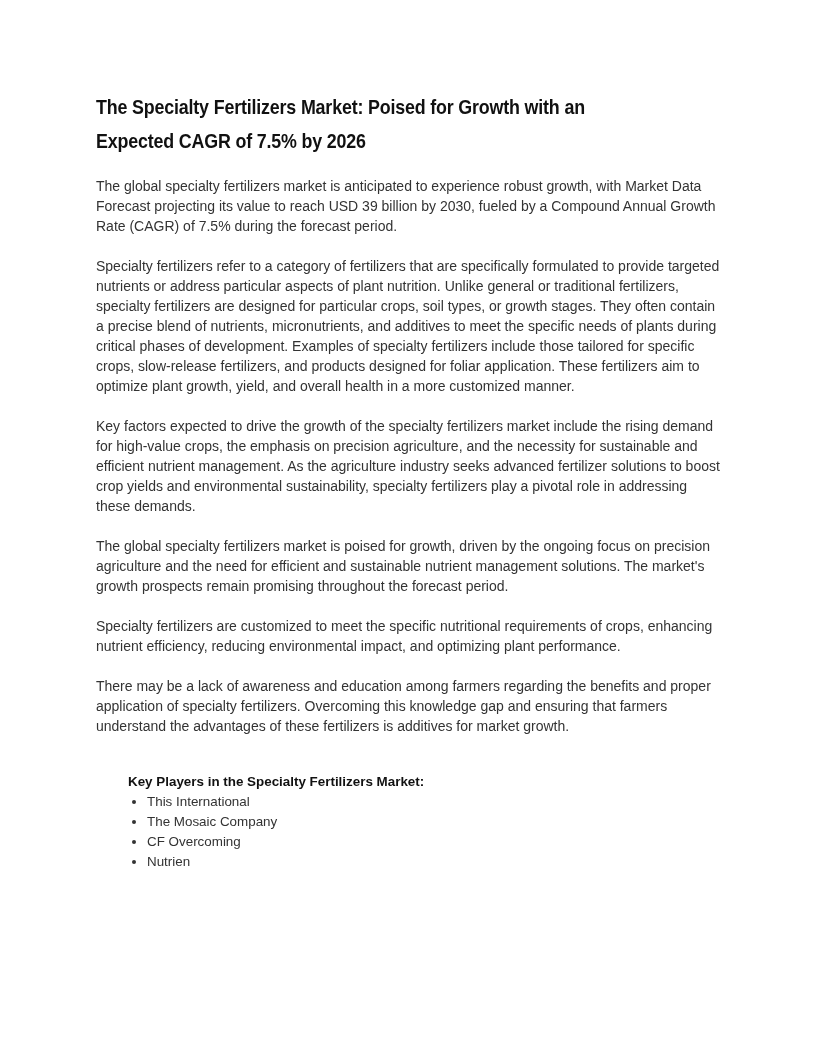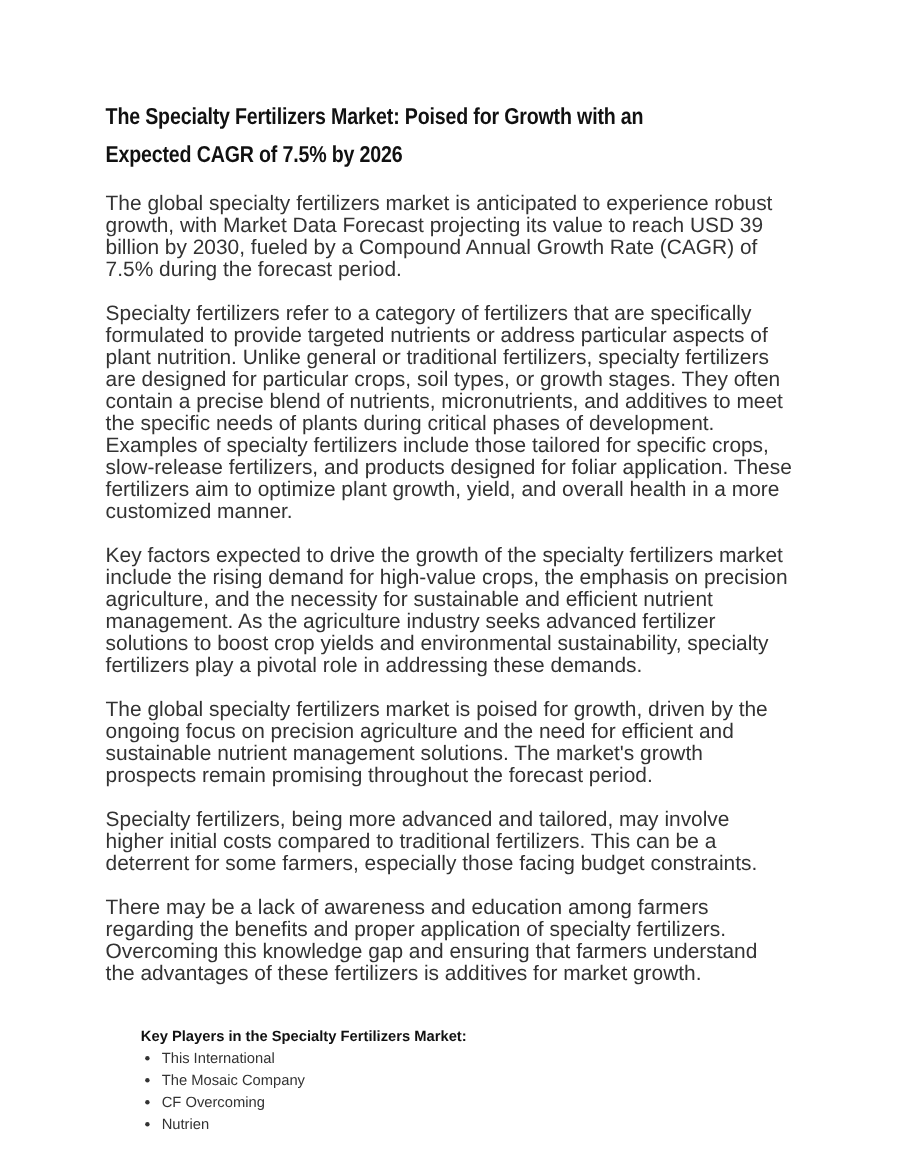--- a/index.html
+++ b/index.html
@@ -32,21 +32,21 @@
   .title-line {
     display: block;
     white-space: nowrap;
     transform: scaleX(0.85);
     transform-origin: 0 50%;
   }
   .body-para {
     margin: 0 0 20px 0;
     max-width: 624px;
     font-family: "Liberation Sans", sans-serif;
-    font-size: 19px;
+    font-size: 14px;
     line-height: 20px;
     color: var(--body-text, #333333);
   }
   .section-heading {
     margin: 36px 0 0 0;
     max-width: 624px;
     font-family: "Liberation Sans", sans-serif;
     font-weight: bold;
     font-size: 13.4px;
     line-height: 20px;
@@ -77,22 +77,22 @@
   </h1>
 
   <p class="body-para">The global specialty fertilizers market is anticipated to experience robust growth, with Market Data Forecast projecting its value to reach USD 39 billion by 2030, fueled by a Compound Annual Growth Rate (CAGR) of 7.5% during the forecast period.</p>
 
   <p class="body-para">Specialty fertilizers refer to a category of fertilizers that are specifically formulated to provide targeted nutrients or address particular aspects of plant nutrition. Unlike general or traditional fertilizers, specialty fertilizers are designed for particular crops, soil types, or growth stages. They often contain a precise blend of nutrients, micronutrients, and additives to meet the specific needs of plants during critical phases of development. Examples of specialty fertilizers include those tailored for specific crops, slow-release fertilizers, and products designed for foliar application. These fertilizers aim to optimize plant growth, yield, and overall health in a more customized manner.</p>
 
   <p class="body-para">Key factors expected to drive the growth of the specialty fertilizers market include the rising demand for high-value crops, the emphasis on precision agriculture, and the necessity for sustainable and efficient nutrient management. As the agriculture industry seeks advanced fertilizer solutions to boost crop yields and environmental sustainability, specialty fertilizers play a pivotal role in addressing these demands.</p>
 
   <p class="body-para">The global specialty fertilizers market is poised for growth, driven by the ongoing focus on precision agriculture and the need for efficient and sustainable nutrient management solutions. The market's growth prospects remain promising throughout the forecast period.</p>
 
+  <p class="body-para">Specialty fertilizers are customized to meet the specific nutritional requirements of crops, enhancing nutrient efficiency, reducing environmental impact, and optimizing plant performance.</p>
 
-  <p class="body-para">Specialty fertilizers, being more advanced and tailored, may involve higher initial costs compared to traditional fertilizers. This can be a deterrent for some farmers, especially those facing budget constraints.</p>
 
   <p class="body-para">There may be a lack of awareness and education among farmers regarding the benefits and proper application of specialty fertilizers. Overcoming this knowledge gap and ensuring that farmers understand the advantages of these fertilizers is additives for market growth.</p>
 
   <h2 class="section-heading">Key Players in the Specialty Fertilizers Market:</h2>
 
   <ul class="players-list">
     <li>This International</li>
     <li>The Mosaic Company</li>
     <li>CF Overcoming</li>
     <li>Nutrien</li>

